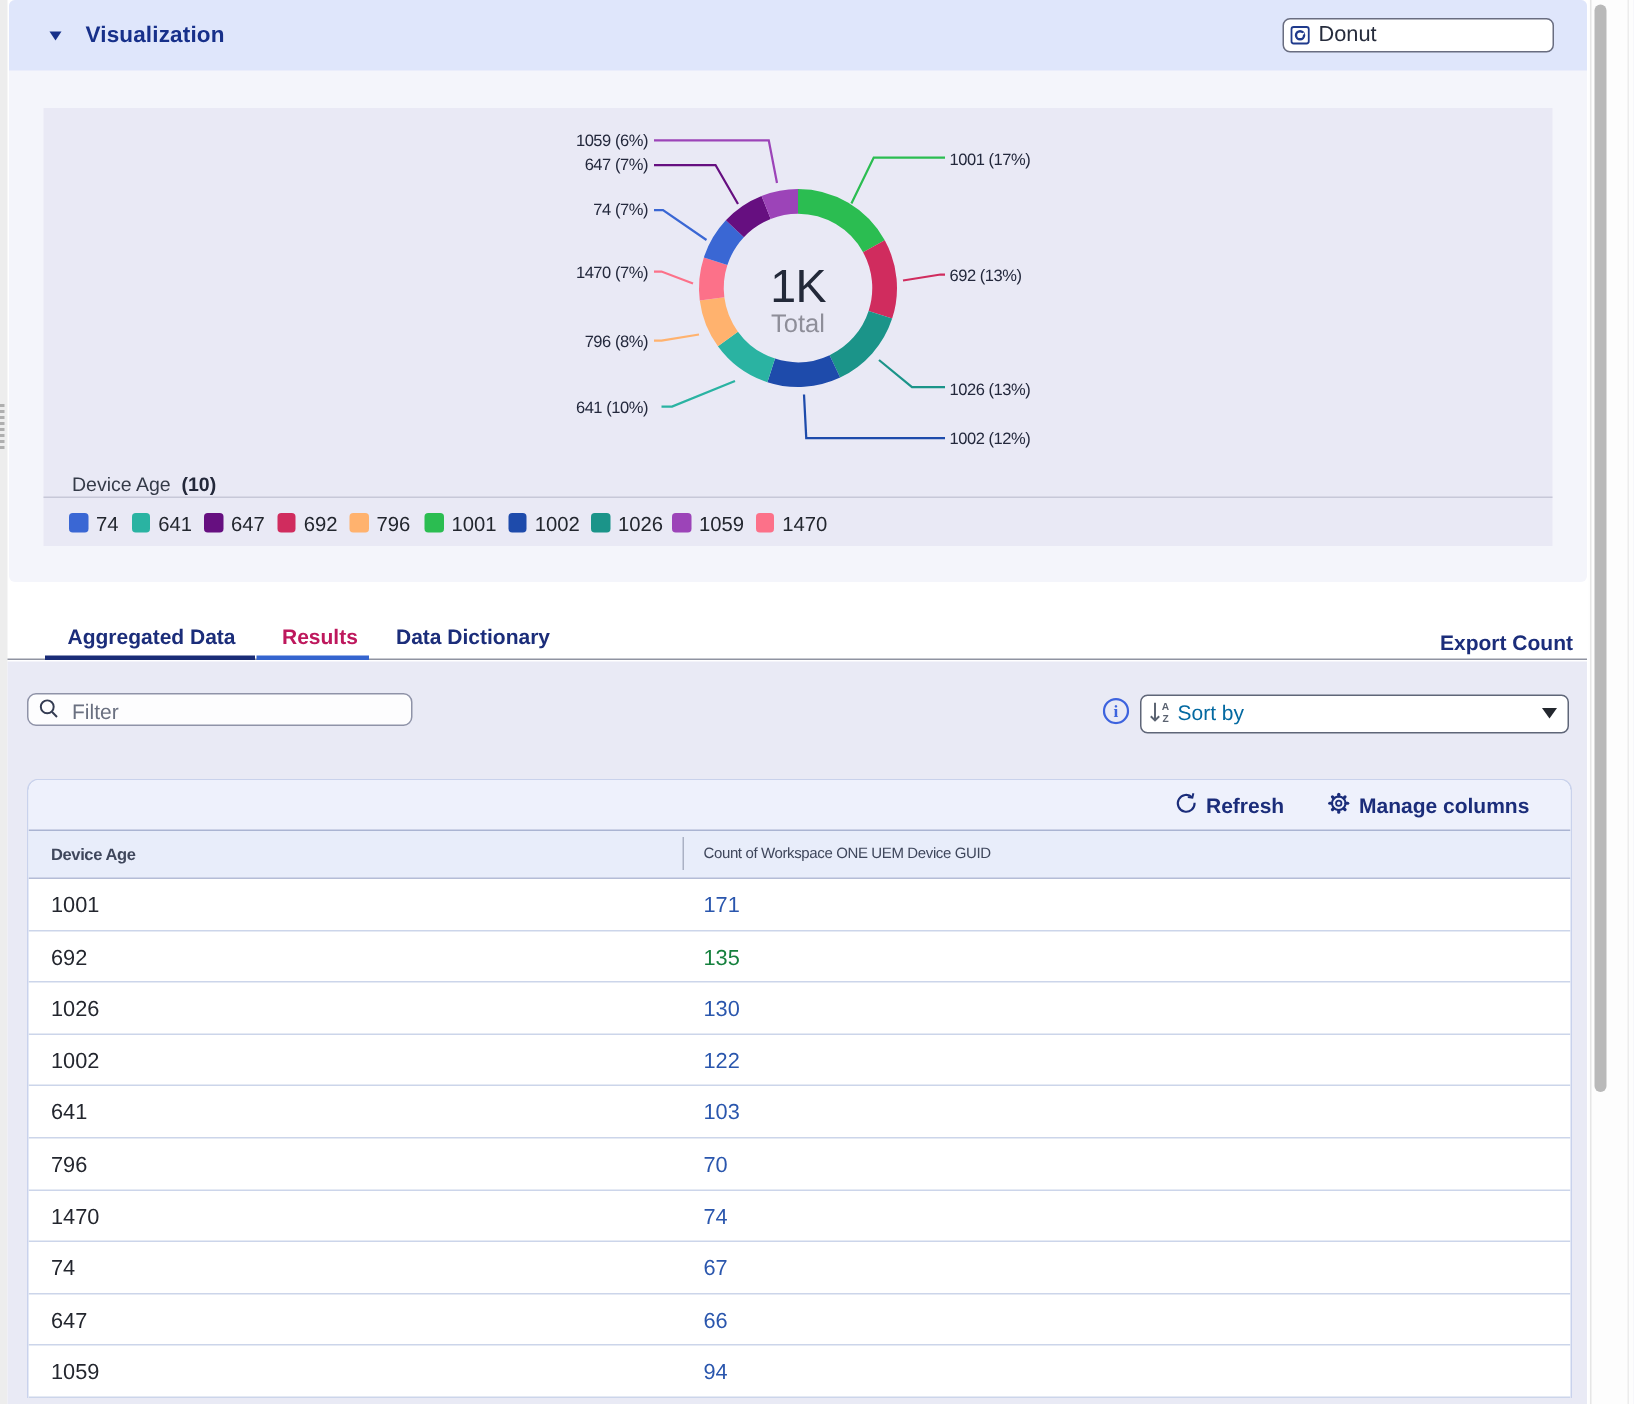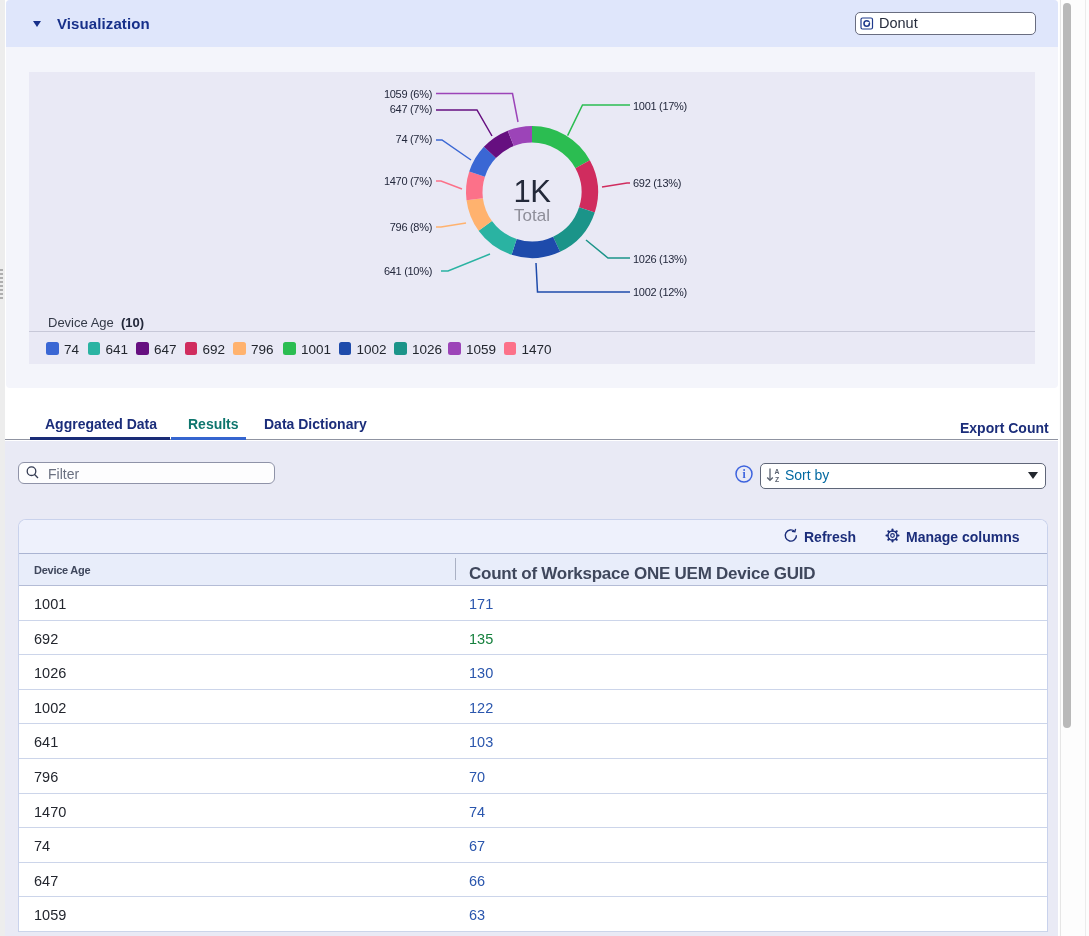--- a/index.html
+++ b/index.html
@@ -88,21 +88,21 @@
     <div class="abs" style="left:310.5px;top:-0.5px;font-size:13.5px;color:#22262e;">1002</div>
     <div class="abs" style="left:348px;top:0;width:12.5px;height:12.5px;border-radius:2.5px;background:#1b9489"></div>
     <div class="abs" style="left:366px;top:-0.5px;font-size:13.5px;color:#22262e;">1026</div>
     <div class="abs" style="left:402px;top:0;width:12.5px;height:12.5px;border-radius:2.5px;background:#9c44b8"></div>
     <div class="abs" style="left:420px;top:-0.5px;font-size:13.5px;color:#22262e;">1059</div>
     <div class="abs" style="left:457.5px;top:0;width:12.5px;height:12.5px;border-radius:2.5px;background:#fc7189"></div>
     <div class="abs" style="left:475.5px;top:-0.5px;font-size:13.5px;color:#22262e;">1470</div>
   </div>
 
 <div class="abs" style="left:45px;top:416px;font-size:14px;font-weight:700;color:#1b2d7a;">Aggregated Data</div>
-<div class="abs" style="left:188px;top:416px;font-size:14px;font-weight:700;color:#0f766e;">Results</div>
+<div class="abs" style="left:188px;top:416px;font-size:14px;font-weight:700;color:#be185d;">Results</div>
 <div class="abs" style="left:264px;top:416px;font-size:14px;font-weight:700;color:#1b2d7a;">Data Dictionary</div>
 <div class="abs" style="left:960px;top:420px;font-size:14px;font-weight:700;color:#1b2d7a;">Export Count</div>
 <div class="abs" style="left:5px;top:439px;width:1053px;height:1.4px;background:#8f93a1;"></div>
 <div class="abs" style="left:30px;top:436.5px;width:140px;height:3.5px;background:#1a2c77;"></div>
 <div class="abs" style="left:171px;top:436.5px;width:75px;height:3.5px;background:#3565cf;"></div>
 
 <div class="abs" style="left:5px;top:441px;width:1053px;height:495px;background:#e9eaf5;"></div>
 
 <div class="abs" style="left:18px;top:462px;width:255px;height:20px;background:#fdfdfe;border:1px solid #8f93a8;border-radius:6px;"></div>
 <svg class="abs" style="left:25px;top:465px;" width="15" height="15" viewBox="0 0 15 15">
@@ -125,21 +125,21 @@
   <text x="12" y="15.5" text-anchor="middle" font-size="6.8" font-weight="700" fill="#5a6270">Z</text>
 </svg>
 <div class="abs" style="left:785px;top:467px;font-size:14px;color:#0369a1;">Sort by</div>
 <div class="abs" style="left:1027.5px;top:471.5px;width:0;height:0;border-left:5.7px solid transparent;border-right:5.7px solid transparent;border-top:7px solid #23272e;"></div>
 
 <div class="abs" id="table" style="left:18px;top:519px;width:1030px;height:413px;background:#fff;border:1px solid #c9d2ec;border-bottom:none;border-radius:8px 8px 0 0;box-sizing:border-box;overflow:hidden;">
   <div style="height:34px;background:#eef1fc;border-bottom:1px solid #aab4d2;box-sizing:border-box;"></div>
   <div style="height:32px;background:#e8edfa;border-bottom:1px solid #b4bcd6;box-sizing:border-box;position:relative;">
     <div style="position:absolute;left:15px;top:10px;font-size:11px;font-weight:700;color:#3f475c;letter-spacing:-0.25px;">Device Age</div>
     <div style="position:absolute;left:436px;top:4px;width:1px;height:22px;background:#aab1c4;"></div>
-    <div style="position:absolute;left:450px;top:10px;font-size:17px;font-weight:700;color:#3f475c;letter-spacing:-0.25px;">Count of Workspace ONE UEM Device GUID</div>
+    <div style="position:absolute;left:450px;top:10px;font-size:10px;font-weight:400;color:#3f475c;letter-spacing:-0.25px;">Count of Workspace ONE UEM Device GUID</div>
   </div>
   <div id="rows">
       <div style="height:34.6px;border-bottom:1px solid #ccd5ea;box-sizing:border-box;position:relative;">
   <div style="position:absolute;left:15px;top:10px;font-size:14.5px;color:#23262e;">1001</div>
   <div style="position:absolute;left:450px;top:10px;font-size:14.5px;color:#2a56ad;">171</div>
       </div>
       <div style="height:34.6px;border-bottom:1px solid #ccd5ea;box-sizing:border-box;position:relative;">
   <div style="position:absolute;left:15px;top:10px;font-size:14.5px;color:#23262e;">692</div>
   <div style="position:absolute;left:450px;top:10px;font-size:14.5px;color:#15803d;">135</div>
       </div>
@@ -166,21 +166,21 @@
       <div style="height:34.6px;border-bottom:1px solid #ccd5ea;box-sizing:border-box;position:relative;">
   <div style="position:absolute;left:15px;top:10px;font-size:14.5px;color:#23262e;">74</div>
   <div style="position:absolute;left:450px;top:10px;font-size:14.5px;color:#2a56ad;">67</div>
       </div>
       <div style="height:34.6px;border-bottom:1px solid #ccd5ea;box-sizing:border-box;position:relative;">
   <div style="position:absolute;left:15px;top:10px;font-size:14.5px;color:#23262e;">647</div>
   <div style="position:absolute;left:450px;top:10px;font-size:14.5px;color:#2a56ad;">66</div>
       </div>
       <div style="height:34.6px;border-bottom:1px solid #ccd5ea;box-sizing:border-box;position:relative;">
   <div style="position:absolute;left:15px;top:10px;font-size:14.5px;color:#23262e;">1059</div>
-  <div style="position:absolute;left:450px;top:10px;font-size:14.5px;color:#2a56ad;">63</div>
+  <div style="position:absolute;left:450px;top:10px;font-size:14.5px;color:#2a56ad;">94</div>
       </div>
     </div>
 </div>
 
 <svg class="abs" style="left:783px;top:528px;" width="16" height="16" viewBox="0 0 16 16">
   <path d="M 11.8 3.6 A 5.6 5.6 0 1 0 13.4 7.2" fill="none" stroke="#1b2d7a" stroke-width="1.4"></path>
   <polyline points="12.6,0.8 11.9,3.8 8.9,3.4" fill="none" stroke="#1b2d7a" stroke-width="1.3"></polyline>
 </svg>
 <div class="abs" style="left:804px;top:528.5px;font-size:14px;font-weight:700;color:#1b2d7a;">Refresh</div>
 <svg class="abs" style="left:884px;top:527px;" width="17" height="17" viewBox="884 527 17 17">

